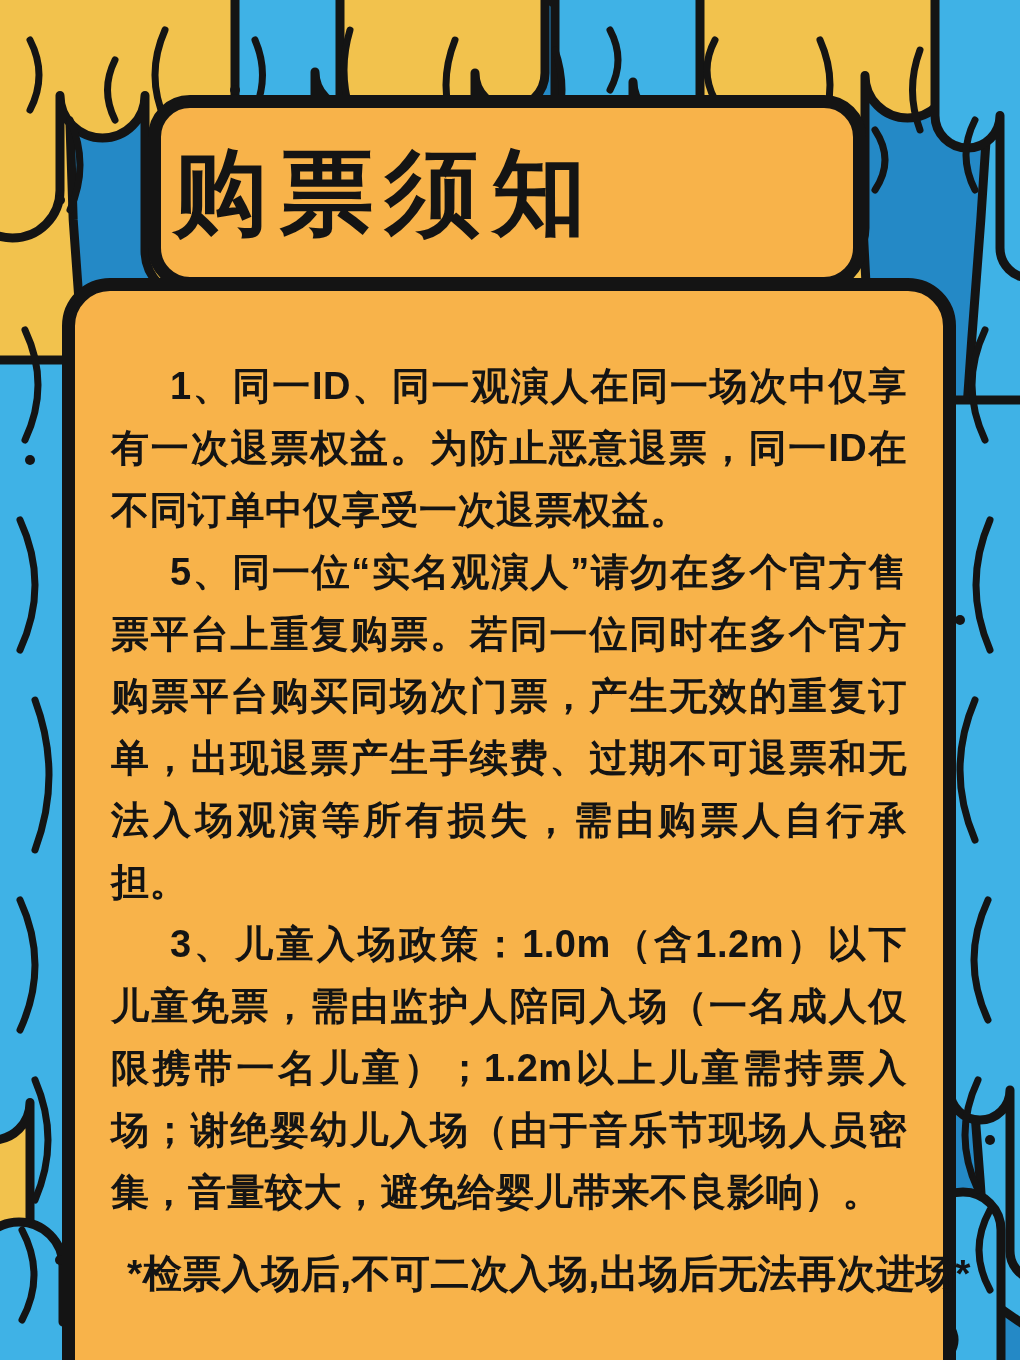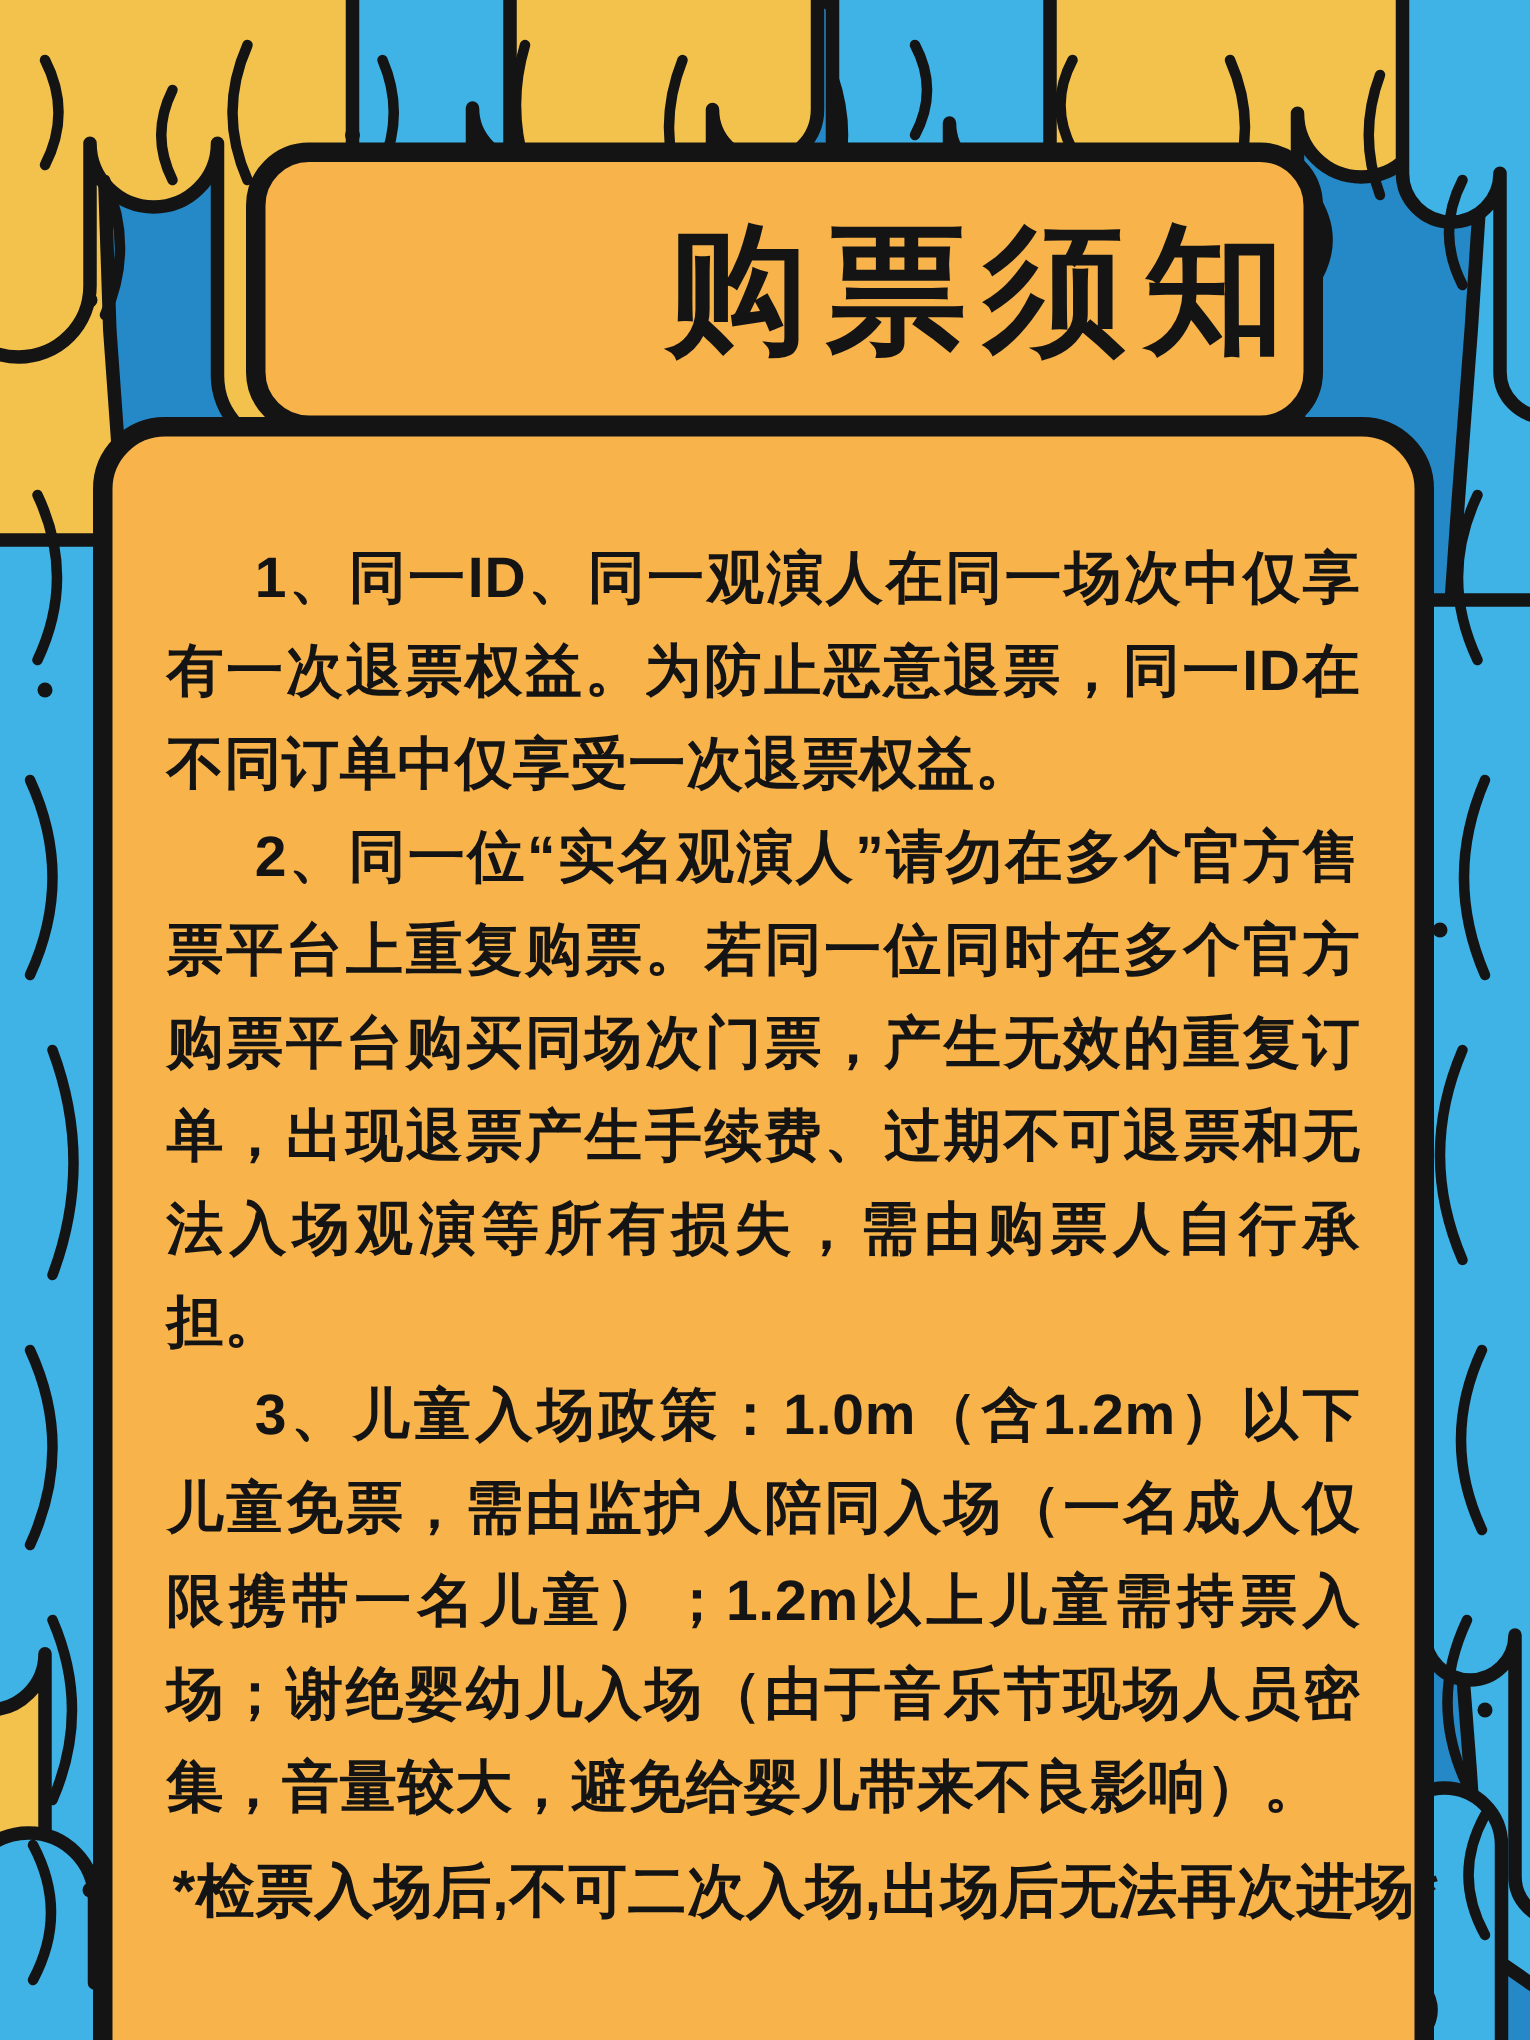--- a/index.html
+++ b/index.html
@@ -4,41 +4,41 @@
 <style>
   html,body{margin:0;padding:0;}
   body{
     width:1020px;height:1360px;position:relative;overflow:hidden;
     font-family:"Liberation Sans",sans-serif;background:#3FB2E6;
   }
   .poster{position:absolute;inset:0;width:1020px;height:1360px;}
   #bg{position:absolute;left:0;top:0;width:1020px;height:1360px;display:block;}
 
   .banner{
-    position:absolute;left:164px;top:95px;width:718px;height:195px;
+    position:absolute;left:148px;top:95px;width:718px;height:195px;
     box-sizing:border-box;background:#F8B34A;border:13px solid #141414;
-    border-radius:42px;display:flex;align-items:center;justify-content:flex-end;
+    border-radius:42px;display:flex;align-items:center;justify-content:flex-start;
   }
   .banner h1{
     margin:0;font-size:94px;font-weight:900;color:#141414;line-height:1;
     letter-spacing:0.13em;text-indent:0.13em;white-space:nowrap;
   }
 
   .panel{
     position:absolute;left:62px;top:278px;width:894px;height:1198px;
     box-sizing:border-box;background:#F8B34A;border:13px solid #141414;
     border-radius:48px;padding:64px 36px 16px 36px;color:#141414;
   }
   .para{
     margin:0;font-size:38px;font-weight:800;line-height:62px;
     text-align:justify;text-justify:inter-ideograph;
     text-indent:1.55em;letter-spacing:0.5px;color:#141414;
   }
   .footer-note{
-    margin:4px;font-size:39px;font-weight:800;line-height:62px;
+    margin:16px;font-size:39px;font-weight:800;line-height:62px;
     text-align:center;text-indent:0;letter-spacing:0.5px;color:#141414;
     padding-top:4px;white-space:nowrap;
   }
 </style>
 </head>
 <body>
 
 <div class="poster">
 
   <svg id="bg" viewBox="0 0 1020 1360" preserveAspectRatio="none" xmlns="http://www.w3.org/2000/svg">
@@ -117,18 +117,18 @@
       <circle cx="990" cy="1140" r="5" fill="#141414"></circle>
       <circle cx="540" cy="1330" r="5" fill="#141414"></circle>
     </svg>
 
   <header class="banner">
     <h1>购票须知</h1>
   </header>
 
   <section class="panel">
     <p class="para">1、同一ID、同一观演人在同一场次中仅享有一次退票权益。为防止恶意退票，同一ID在不同订单中仅享受一次退票权益。</p>
-    <p class="para">2、同一位“实名观演人”请勿在多个官方售票平台上重复购票。若同一位同时在多个官方购票平台购买同场次门票，产生无效的重复订单，出现退票产生手续费、过期不可退票和无法入场观演等所有损失，需由购票人自行承担。</p>
+    <p class="para">5、同一位“实名观演人”请勿在多个官方售票平台上重复购票。若同一位同时在多个官方购票平台购买同场次门票，产生无效的重复订单，出现退票产生手续费、过期不可退票和无法入场观演等所有损失，需由购票人自行承担。</p>
     <p class="para">3、儿童入场政策：1.0m（含1.2m）以下儿童免票，需由监护人陪同入场（一名成人仅限携带一名儿童）；1.2m以上儿童需持票入场；谢绝婴幼儿入场（由于音乐节现场人员密集，音量较大，避免给婴儿带来不良影响）。</p>
     <p class="footer-note">*检票入场后,不可二次入场,出场后无法再次进场*</p>
   </section>
 
 </div>
 
 </body></html>

